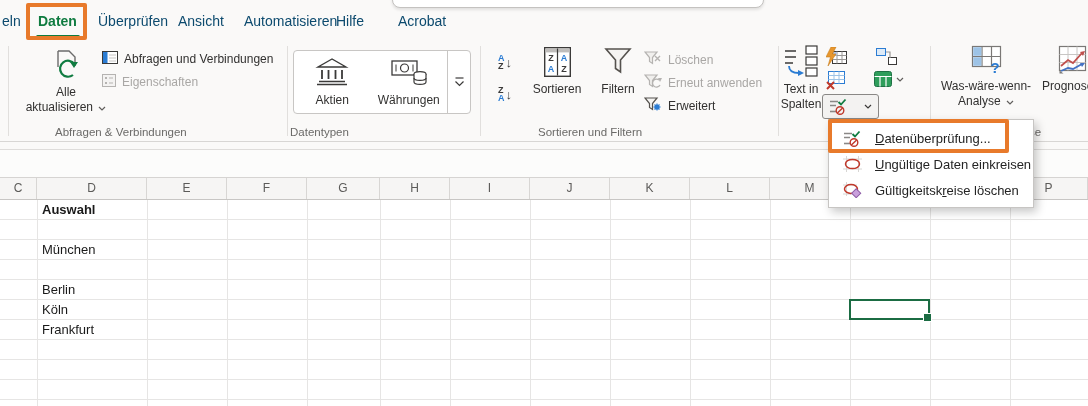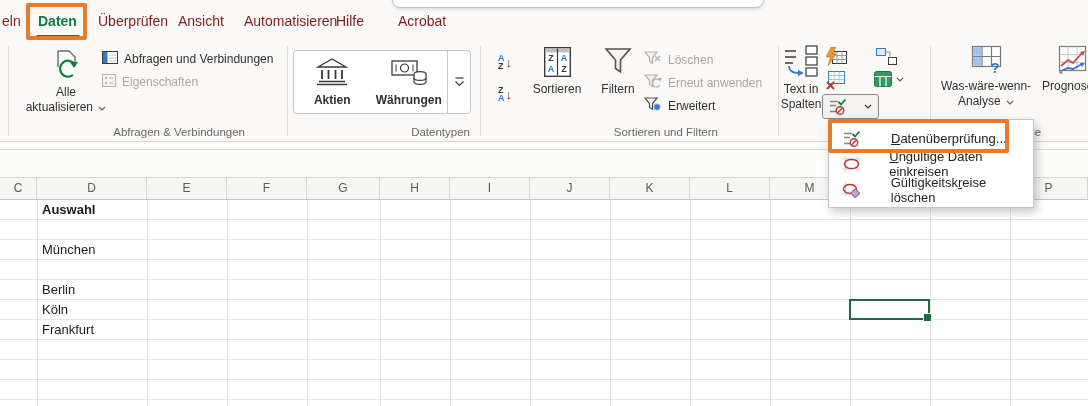--- a/index.html
+++ b/index.html
@@ -1,34 +1,34 @@
 <!DOCTYPE html>
 <html><head>
 <meta charset="utf-8">
 <style>
   html,body{margin:0;padding:0;background:#fff;}
   #app{position:relative;width:1088px;height:406px;overflow:hidden;background:#fff;
        font-family:"Liberation Sans",sans-serif;-webkit-font-smoothing:antialiased;}
   
   .menubar{position:absolute;left:0;top:0;width:1088px;height:42px;background:#FAF9F8;}
-  .tab{position:absolute;top:13px;font-size:14px;color:#7f1d1d;white-space:nowrap;cursor:default;}
+  .tab{position:absolute;top:13px;font-size:14px;color:#0c4a6e;white-space:nowrap;cursor:default;}
   .tab-active{color:#0F7B40;font-weight:bold;}
   .tab-underline{position:absolute;left:36px;top:35px;width:44px;height:3px;background:#0F7B40;border-radius:2px;}
   .search-remnant{position:absolute;left:392px;top:-20px;width:370px;height:26px;background:#fff;
       border:1px solid #C4C2C0;border-radius:8px;box-shadow:0 2px 3px rgba(0,0,0,.10);}
   
   .ribbon{position:absolute;left:0;top:42px;width:1088px;height:99px;background:#FAF9F8;border-bottom:1px solid #D8D6D4;}
   .gsep{position:absolute;top:4px;width:1px;height:90px;background:#E1DFDD;}
-  .glabel{position:absolute;bottom:3px;font-size:11.5px;color:#6b6a68;text-align:right;white-space:nowrap;}
+  .glabel{position:absolute;bottom:3px;font-size:11.5px;color:#6b6a68;text-align:left;white-space:nowrap;}
   .bigbtn{position:absolute;display:flex;flex-direction:column;align-items:center;gap:2px;cursor:pointer;}
   .btnlabel{font-size:12px;color:#323130;line-height:13px;text-align:center;white-space:nowrap;}
   .rowbtn{position:absolute;display:flex;align-items:center;gap:6px;font-size:12px;color:#323130;white-space:nowrap;cursor:pointer;}
   .disabled{color:#A9A7A5 !important;}
   .gallery{position:absolute;left:293px;top:8px;width:176px;height:62px;background:#fff;
-      border:1px solid #C8C6C4;border-radius:4px;display:flex;font-weight:bold;}
+      border:1px solid #C8C6C4;border-radius:4px;display:flex;}
   .gal-item{flex:1;display:flex;flex-direction:column;align-items:center;justify-content:center;gap:3px;cursor:pointer;}
   .gal-more{width:22px;border-left:1px solid #C8C6C4;display:flex;align-items:center;justify-content:center;cursor:pointer;}
   .azbox{position:absolute;display:flex;align-items:center;cursor:pointer;}
   .azcol{display:flex;flex-direction:column;line-height:8px;font-size:9px;font-weight:bold;}
   .azarrow{font-size:13px;color:#3b3a39;margin-left:1px;}
   .blue{color:#2B7CD3;} .dk{color:#3B3A39;}
   .valbtn{position:absolute;left:822px;top:52px;width:57px;height:25px;background:#F3F2F1;
       border:1px solid #8A8886;border-radius:3px;display:flex;align-items:center;justify-content:space-between;
       padding:0 6px;box-sizing:border-box;cursor:pointer;}
   .iconbtn{position:absolute;cursor:pointer;}
@@ -43,21 +43,21 @@
   .grid{position:absolute;left:0;top:200px;width:1088px;height:206px;
       background:repeating-linear-gradient(to bottom,#ffffff 0 19px,#E6E5E4 19px 20px);}
   .vline{position:absolute;top:200px;height:206px;width:1px;background:#E6E5E4;}
   .cell{position:absolute;height:20px;line-height:20px;font-size:13px;color:#1a1a1a;
       padding-left:5px;white-space:nowrap;cursor:cell;}
   .sel{position:absolute;left:849px;top:299px;width:81px;height:21px;border:2px solid #1B6C43;box-sizing:border-box;}
   .sel-handle{position:absolute;right:-4px;bottom:-4px;width:7px;height:7px;background:#1B6C43;border:1px solid #fff;}
   
   .menu{position:absolute;left:828px;top:119px;width:206px;height:89px;background:#fff;
       border:1px solid #C7C5C3;box-shadow:3px 4px 9px rgba(0,0,0,.22);z-index:50;padding-top:5px;box-sizing:border-box;}
-  .mitem{height:26px;display:flex;align-items:center;gap:28px;padding-left:12px;font-size:13px;color:#242424;cursor:pointer;}
+  .mitem{height:26px;display:flex;align-items:center;gap:12px;padding-left:12px;font-size:13px;color:#242424;cursor:pointer;}
   .micon{width:22px;display:flex;justify-content:center;}
   .accel{text-decoration:underline;}
   
   .ann{position:absolute;border:4px solid #E87A2B;border-radius:2px;z-index:60;pointer-events:none;}
 </style>
 </head>
 <body>
 
 <div id="app">
 

